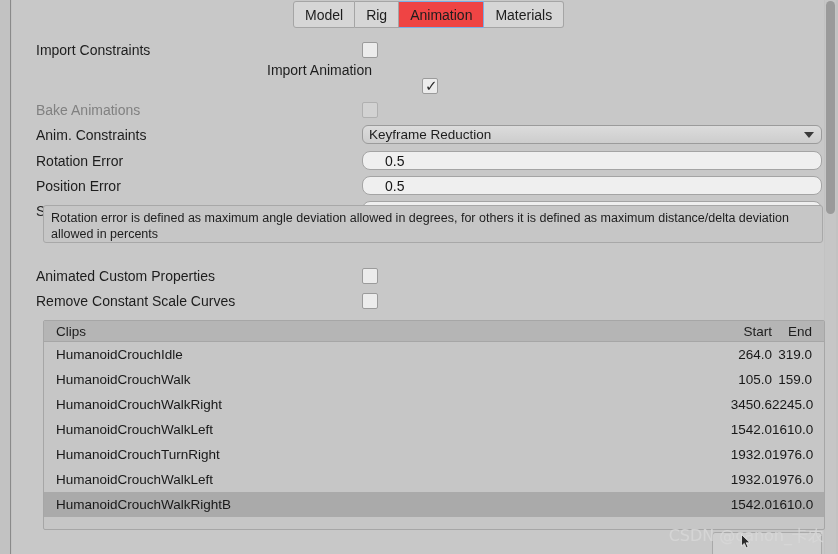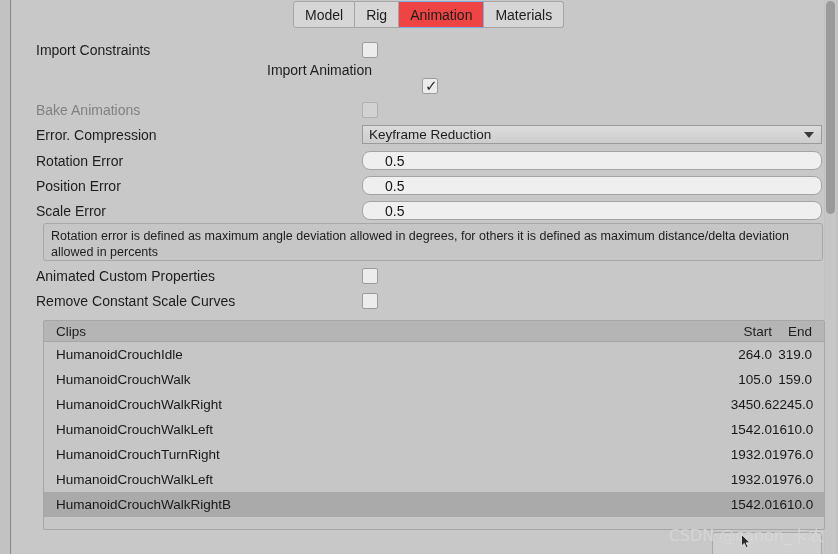--- a/index.html
+++ b/index.html
@@ -128,21 +128,21 @@
     color: #2a2a2a;
     font-family: "DejaVu Sans", sans-serif;
   }
 
   
   .dropdown {
     width: 460px;
     height: 19px;
     background: linear-gradient(#dcdcdc, #cdcdcd);
     border: 1px solid #9b9b9b;
-    border-radius: 0;
+    border-radius: 6px;
     display: flex;
     align-items: center;
     padding: 0 6px;
     font-size: 13.5px;
     color: #1d1d1d;
     position: relative;
   }
   .dropdown .caret {
     position: absolute;
     right: 7px; top: 50%;
@@ -163,21 +163,21 @@
     display: flex;
     align-items: center;
     padding: 0 22px;
     font-size: 14px;
     color: #141414;
   }
 
   
   .helpbox {
     position: absolute;
-    left: 31px; top: 223px;
+    left: 31px; top: 205px;
     width: 780px;
     height: 38px;
     background: #c6c6c6;
     border: 1px solid #a8a8a8;
     border-radius: 3px;
     padding: 4px 7px;
     font-size: 12.5px;
     line-height: 16px;
     color: #1d1d1d;
   }
@@ -275,21 +275,21 @@
           <span class="tick">✓</span>
         </span>
     </div>
 
     <div class="prop-row" style="top:97px;">
       <span class="prop-label disabled">Bake Animations</span>
       <span class="checkbox disabled"></span>
     </div>
 
     <div class="prop-row" style="top:122px;">
-      <span class="prop-label">Error. Compression</span>
+      <span class="prop-label">Anim. Constraints</span>
       <span class="dropdown">
         <span>Keyframe Reduction</span>
         <span class="caret"></span>
       </span>
     </div>
 
     <div class="prop-row" style="top:148px;">
       <span class="prop-label">Rotation Error</span>
       <span class="textfield">0.5</span>
     </div>

